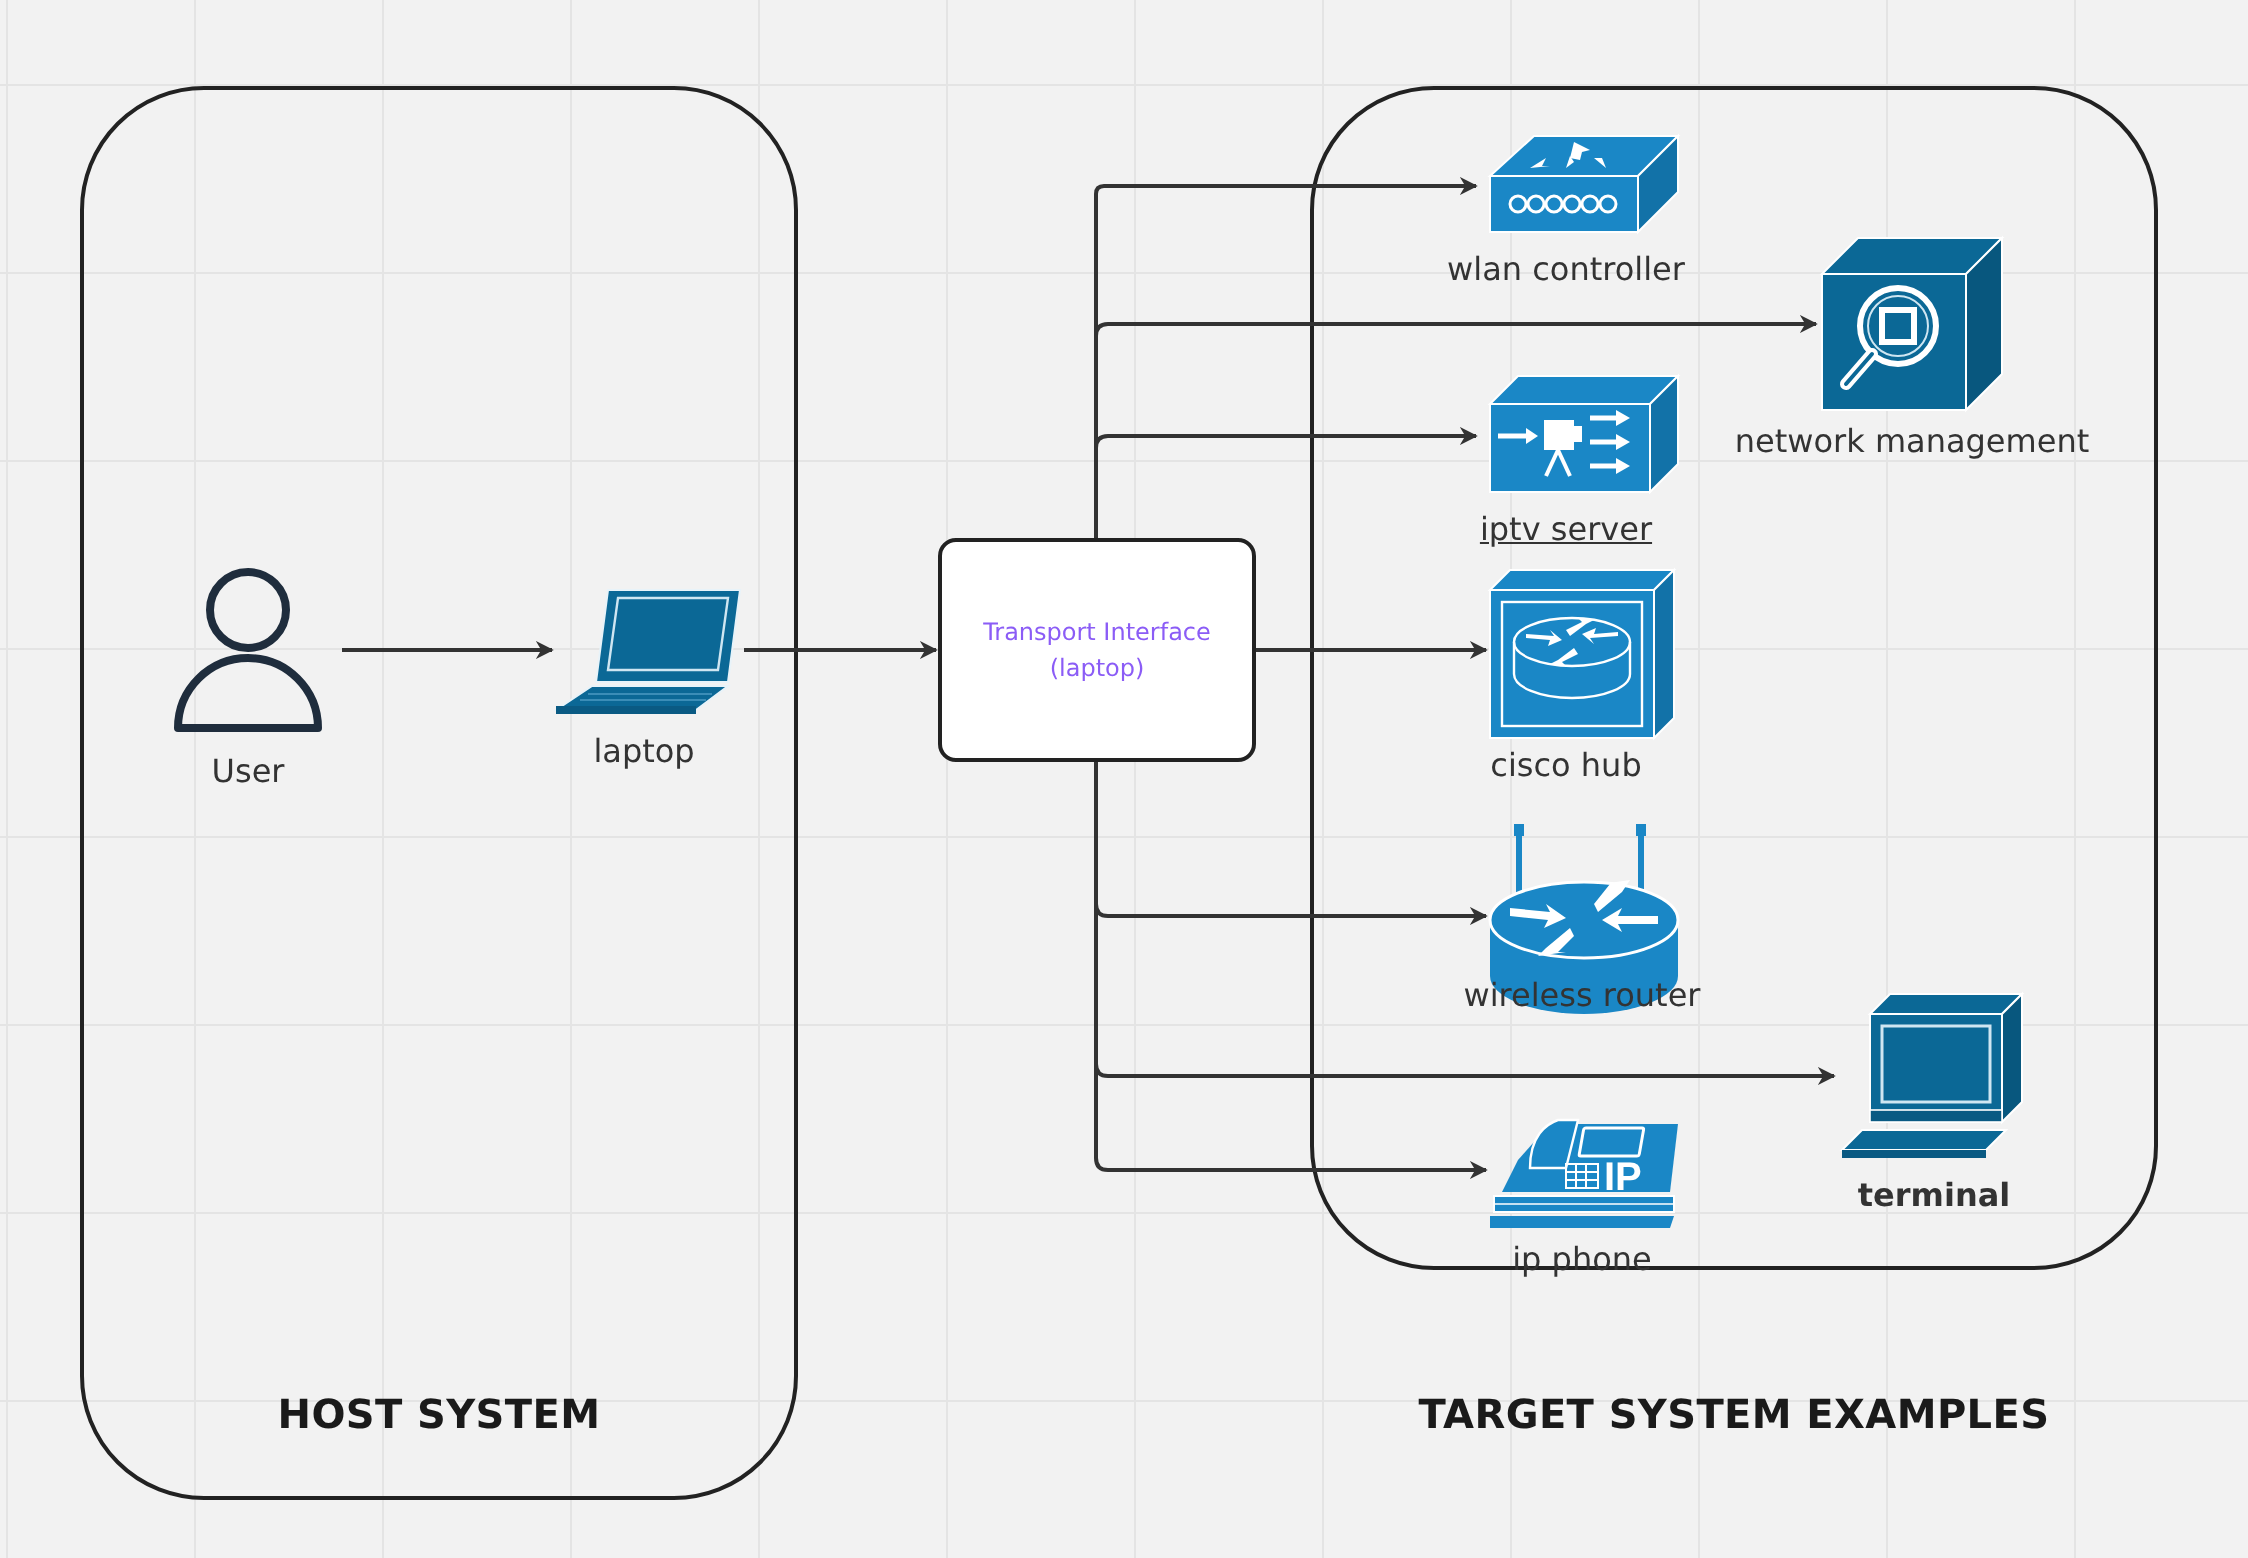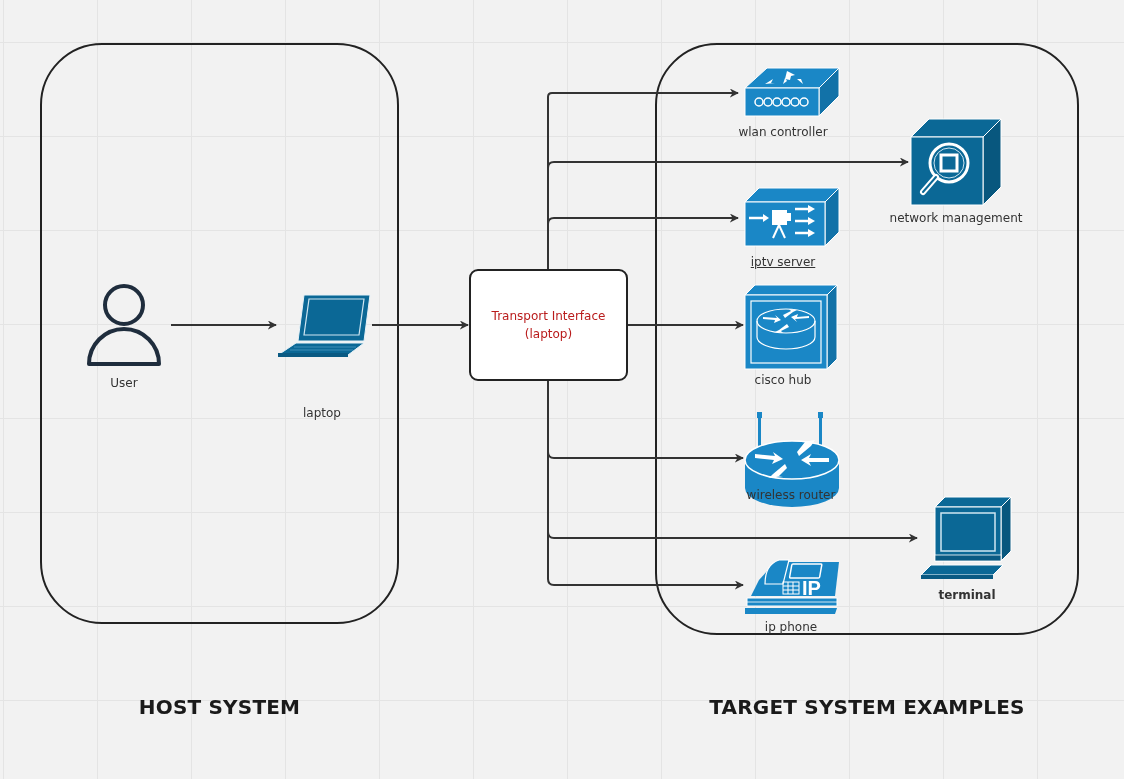--- a/index.html
+++ b/index.html
@@ -15,38 +15,38 @@
   }
   .canvas { position:absolute; left:0; top:0; width:1124px; height:779px; }
   .zone {
     position:absolute; border:2px solid #222; border-radius:62px; box-sizing:border-box;
   }
   .zone-title {
     position:absolute; left:0; right:0; text-align:center;
     font-weight:bold; font-size:20px; color:#1a1a1a; letter-spacing:0.2px;
   }
   .node-label {
-    position:absolute; font-size:12px; color:#333; text-align:center;
+    position:absolute; font-size:16px; color:#333; text-align:center;
     width:200px; margin-left:-100px; white-space:nowrap;
   }
   .transport {
     position:absolute; left:469px; top:269px; width:159px; height:112px;
     background:#fff; border:2px solid #222; border-radius:9px; box-sizing:border-box;
     display:flex; flex-direction:column; align-items:center; justify-content:center;
-    font-size:12px; color:#b91c1c; text-align:center; line-height:18px;
+    font-size:12px; color:#8b5cf6; text-align:center; line-height:18px;
   }
   svg.icon { position:absolute; overflow:visible; }
   svg.wires { position:absolute; left:0; top:0; }
 </style>
 </head>
 <body>
 
 <div class="canvas">
 
-  <div class="zone" style="left:40px; top:43px; width:359px; height:581px;">
+  <div class="zone" style="left:40px; top:43px; width:359px; height:707px;">
     <div class="zone-title" style="top:650px;">HOST SYSTEM</div>
   </div>
   <div class="zone" style="left:655px; top:43px; width:424px; height:592px;">
     <div class="zone-title" style="top:650px;">TARGET SYSTEM EXAMPLES</div>
   </div>
 
   <svg class="wires" width="1124" height="779">
     <defs>
       <marker id="arr" viewBox="0 0 10 10" refX="9" refY="5" markerWidth="9" markerHeight="9" orient="auto" markerUnits="userSpaceOnUse">
         <path d="M0,0 L10,5 L0,10 L3,5 z" fill="#333"></path>
@@ -74,21 +74,21 @@
   <svg class="icon" style="left:278px; top:293px;" width="94" height="64" viewBox="0 0 94 64">
     <polygon points="26,2 92,2 86,48 20,48" fill="#0b6896" stroke="#e8f3f9" stroke-width="1"></polygon>
     <polygon points="31,6 86,6 81,42 26,42" fill="none" stroke="#cfe6f2" stroke-width="1.2"></polygon>
     <polygon points="18,50 86,50 70,62 0,62" fill="#0b6896" stroke="#e8f3f9" stroke-width="1"></polygon>
     <g stroke="#4d9ac2" stroke-width="0.8">
       <line x1="16" y1="54" x2="78" y2="54"></line>
       <line x1="12" y1="57" x2="75" y2="57"></line>
     </g>
     <rect x="0" y="60" width="70" height="4" fill="#0a5a83"></rect>
   </svg>
-  <div class="node-label" style="left:322px; top:366px;margin-top:40px;">laptop</div>
+  <div class="node-label" style="left:322px; top:366px;">laptop</div>
 
   <div class="transport">
     <span>Transport Interface</span>
     <span>(laptop)</span>
   </div>
 
   <svg class="icon" style="left:745px; top:66px;" width="94" height="52" viewBox="0 0 94 52">
     <polygon points="0,22 22,2 94,2 74,22" fill="#1a87c6" stroke="#fff" stroke-width="1"></polygon>
     <polygon points="74,22 94,2 94,30 74,50" fill="#1272a8" stroke="#fff" stroke-width="1"></polygon>
     <rect x="0" y="22" width="74" height="28" fill="#1a87c6" stroke="#fff" stroke-width="1"></rect>

